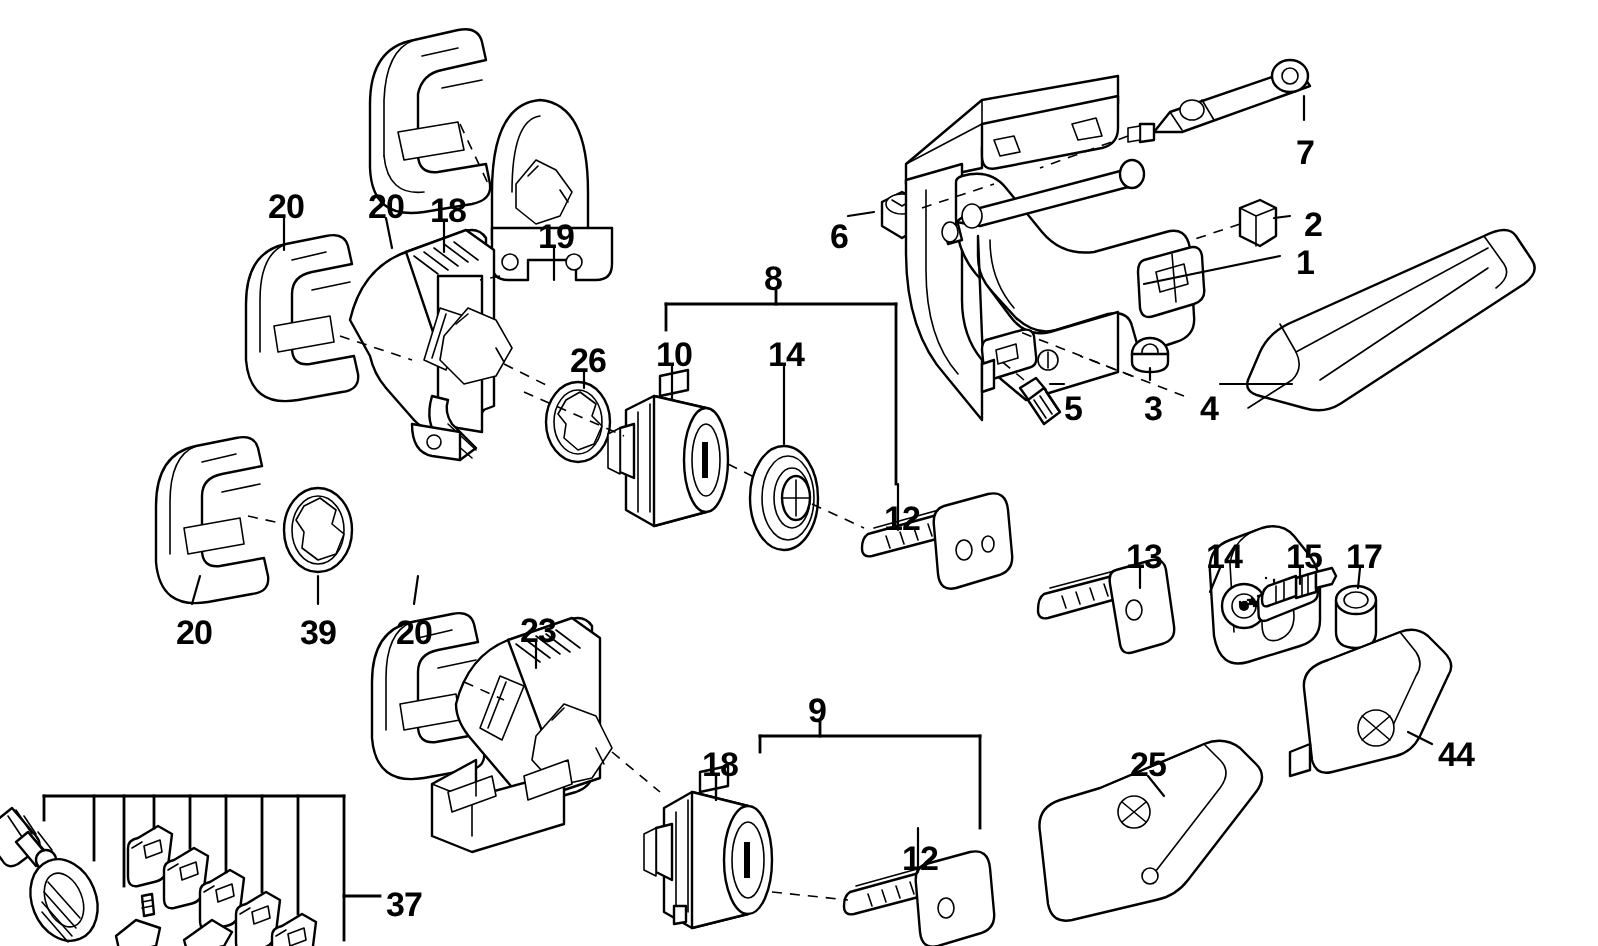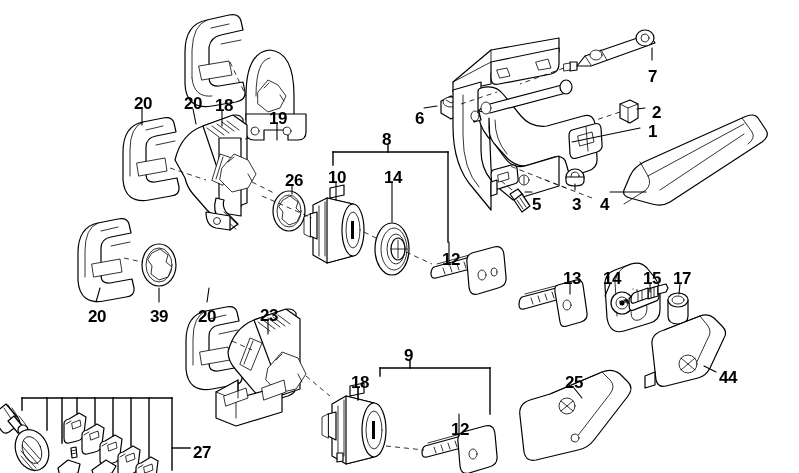--- a/index.html
+++ b/index.html
@@ -503,15 +503,15 @@
 <span class="num" style="left:134px;top:95px">20</span>
 <span class="num" style="left:184px;top:95px">20</span>
 <span class="num" style="left:88px;top:308px">20</span>
 <span class="num" style="left:198px;top:308px">20</span>
 <span class="num" style="left:150px;top:308px">39</span>
 <span class="num" style="left:285px;top:172px">26</span>
 <span class="num" style="left:260px;top:307px">23</span>
 <span class="num" style="left:269px;top:110px">19</span>
 <span class="num" style="left:565px;top:374px">25</span>
 <span class="num" style="left:719px;top:369px">44</span>
-<span class="num" style="left:193px;top:444px">27</span>
+<span class="num" style="left:193px;top:444px">37</span>
 
 </div>
 
 </body></html>

